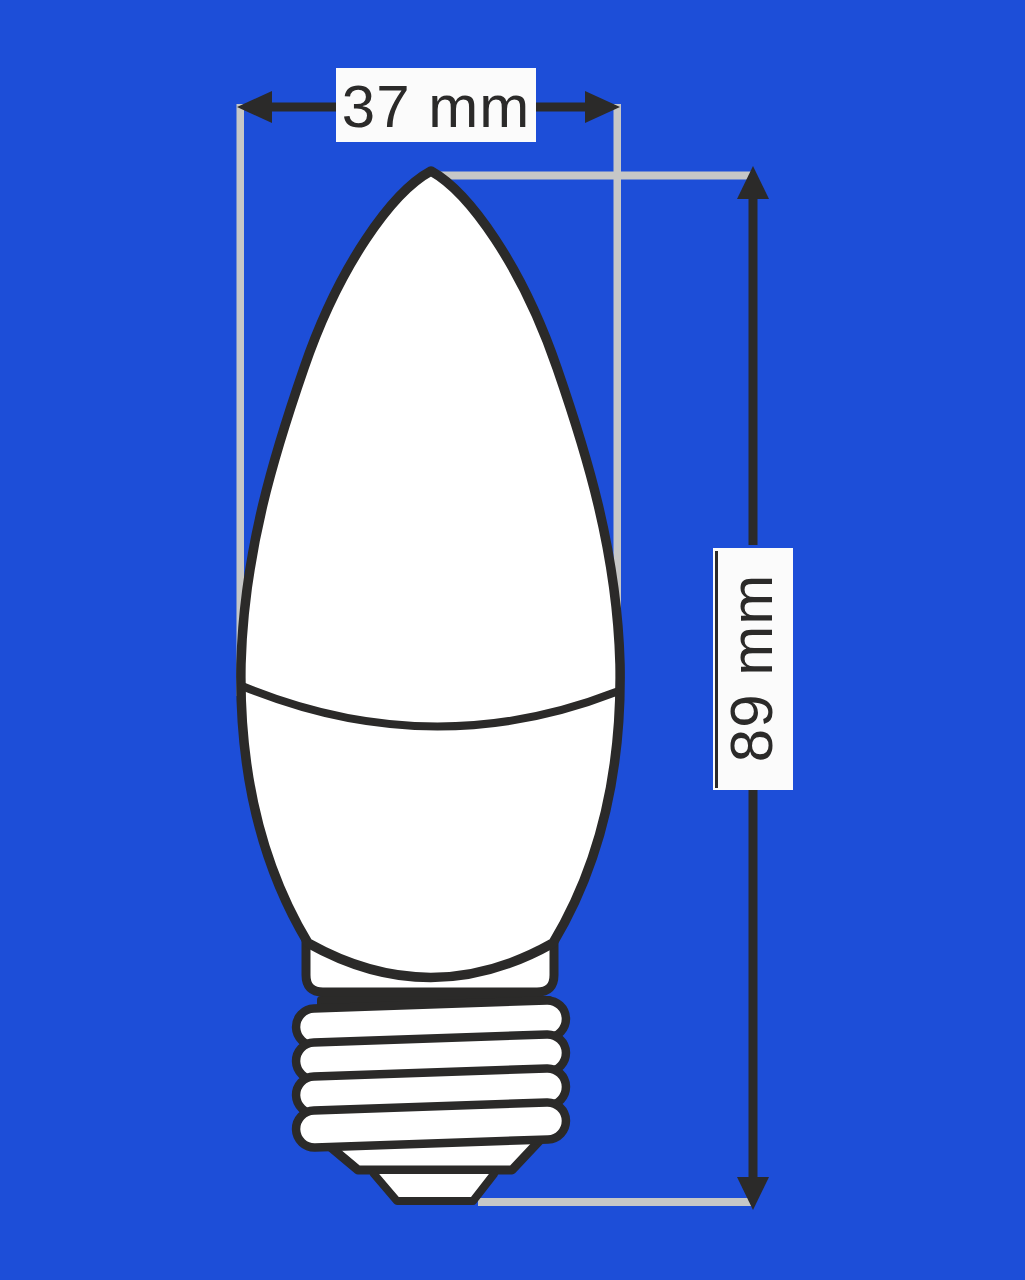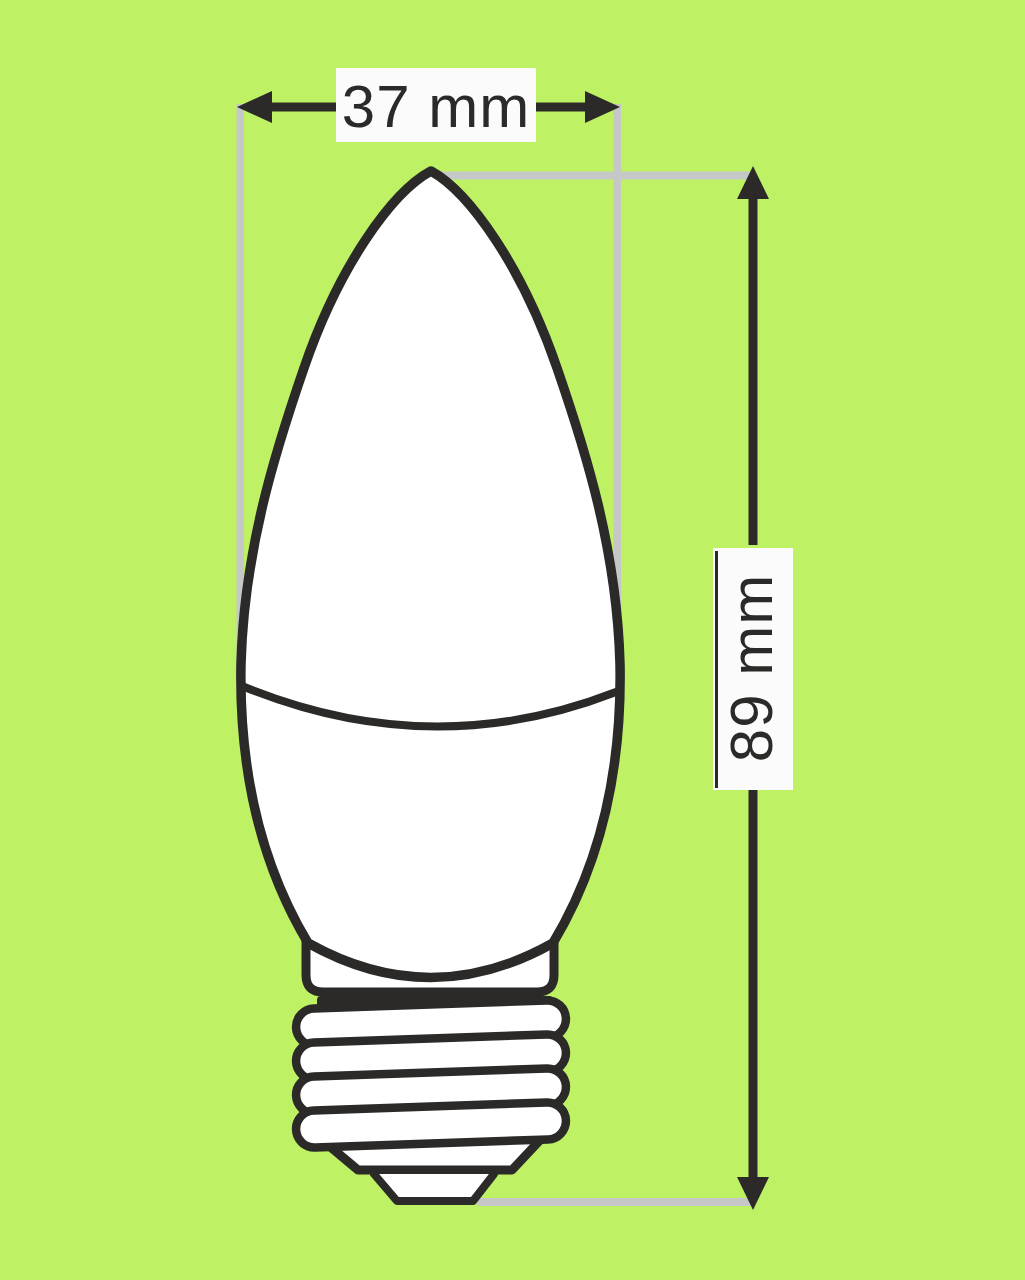--- a/index.html
+++ b/index.html
@@ -7,21 +7,21 @@
     padding: 0;
     background: #ffffff;
     width: 1025px;
     height: 1280px;
     overflow: hidden;
   }
   .stage {
     position: relative;
     width: 1025px;
     height: 1280px;
-    background: #bef264;
+    background: #1d4ed8;
   }
   svg { display: block; }
   .part {
     fill: var(--fill, #ffffff);
     stroke: var(--outline, #2b2a29);
     stroke-linejoin: round;
     stroke-linecap: round;
   }
   .line-only {
     fill: none;

